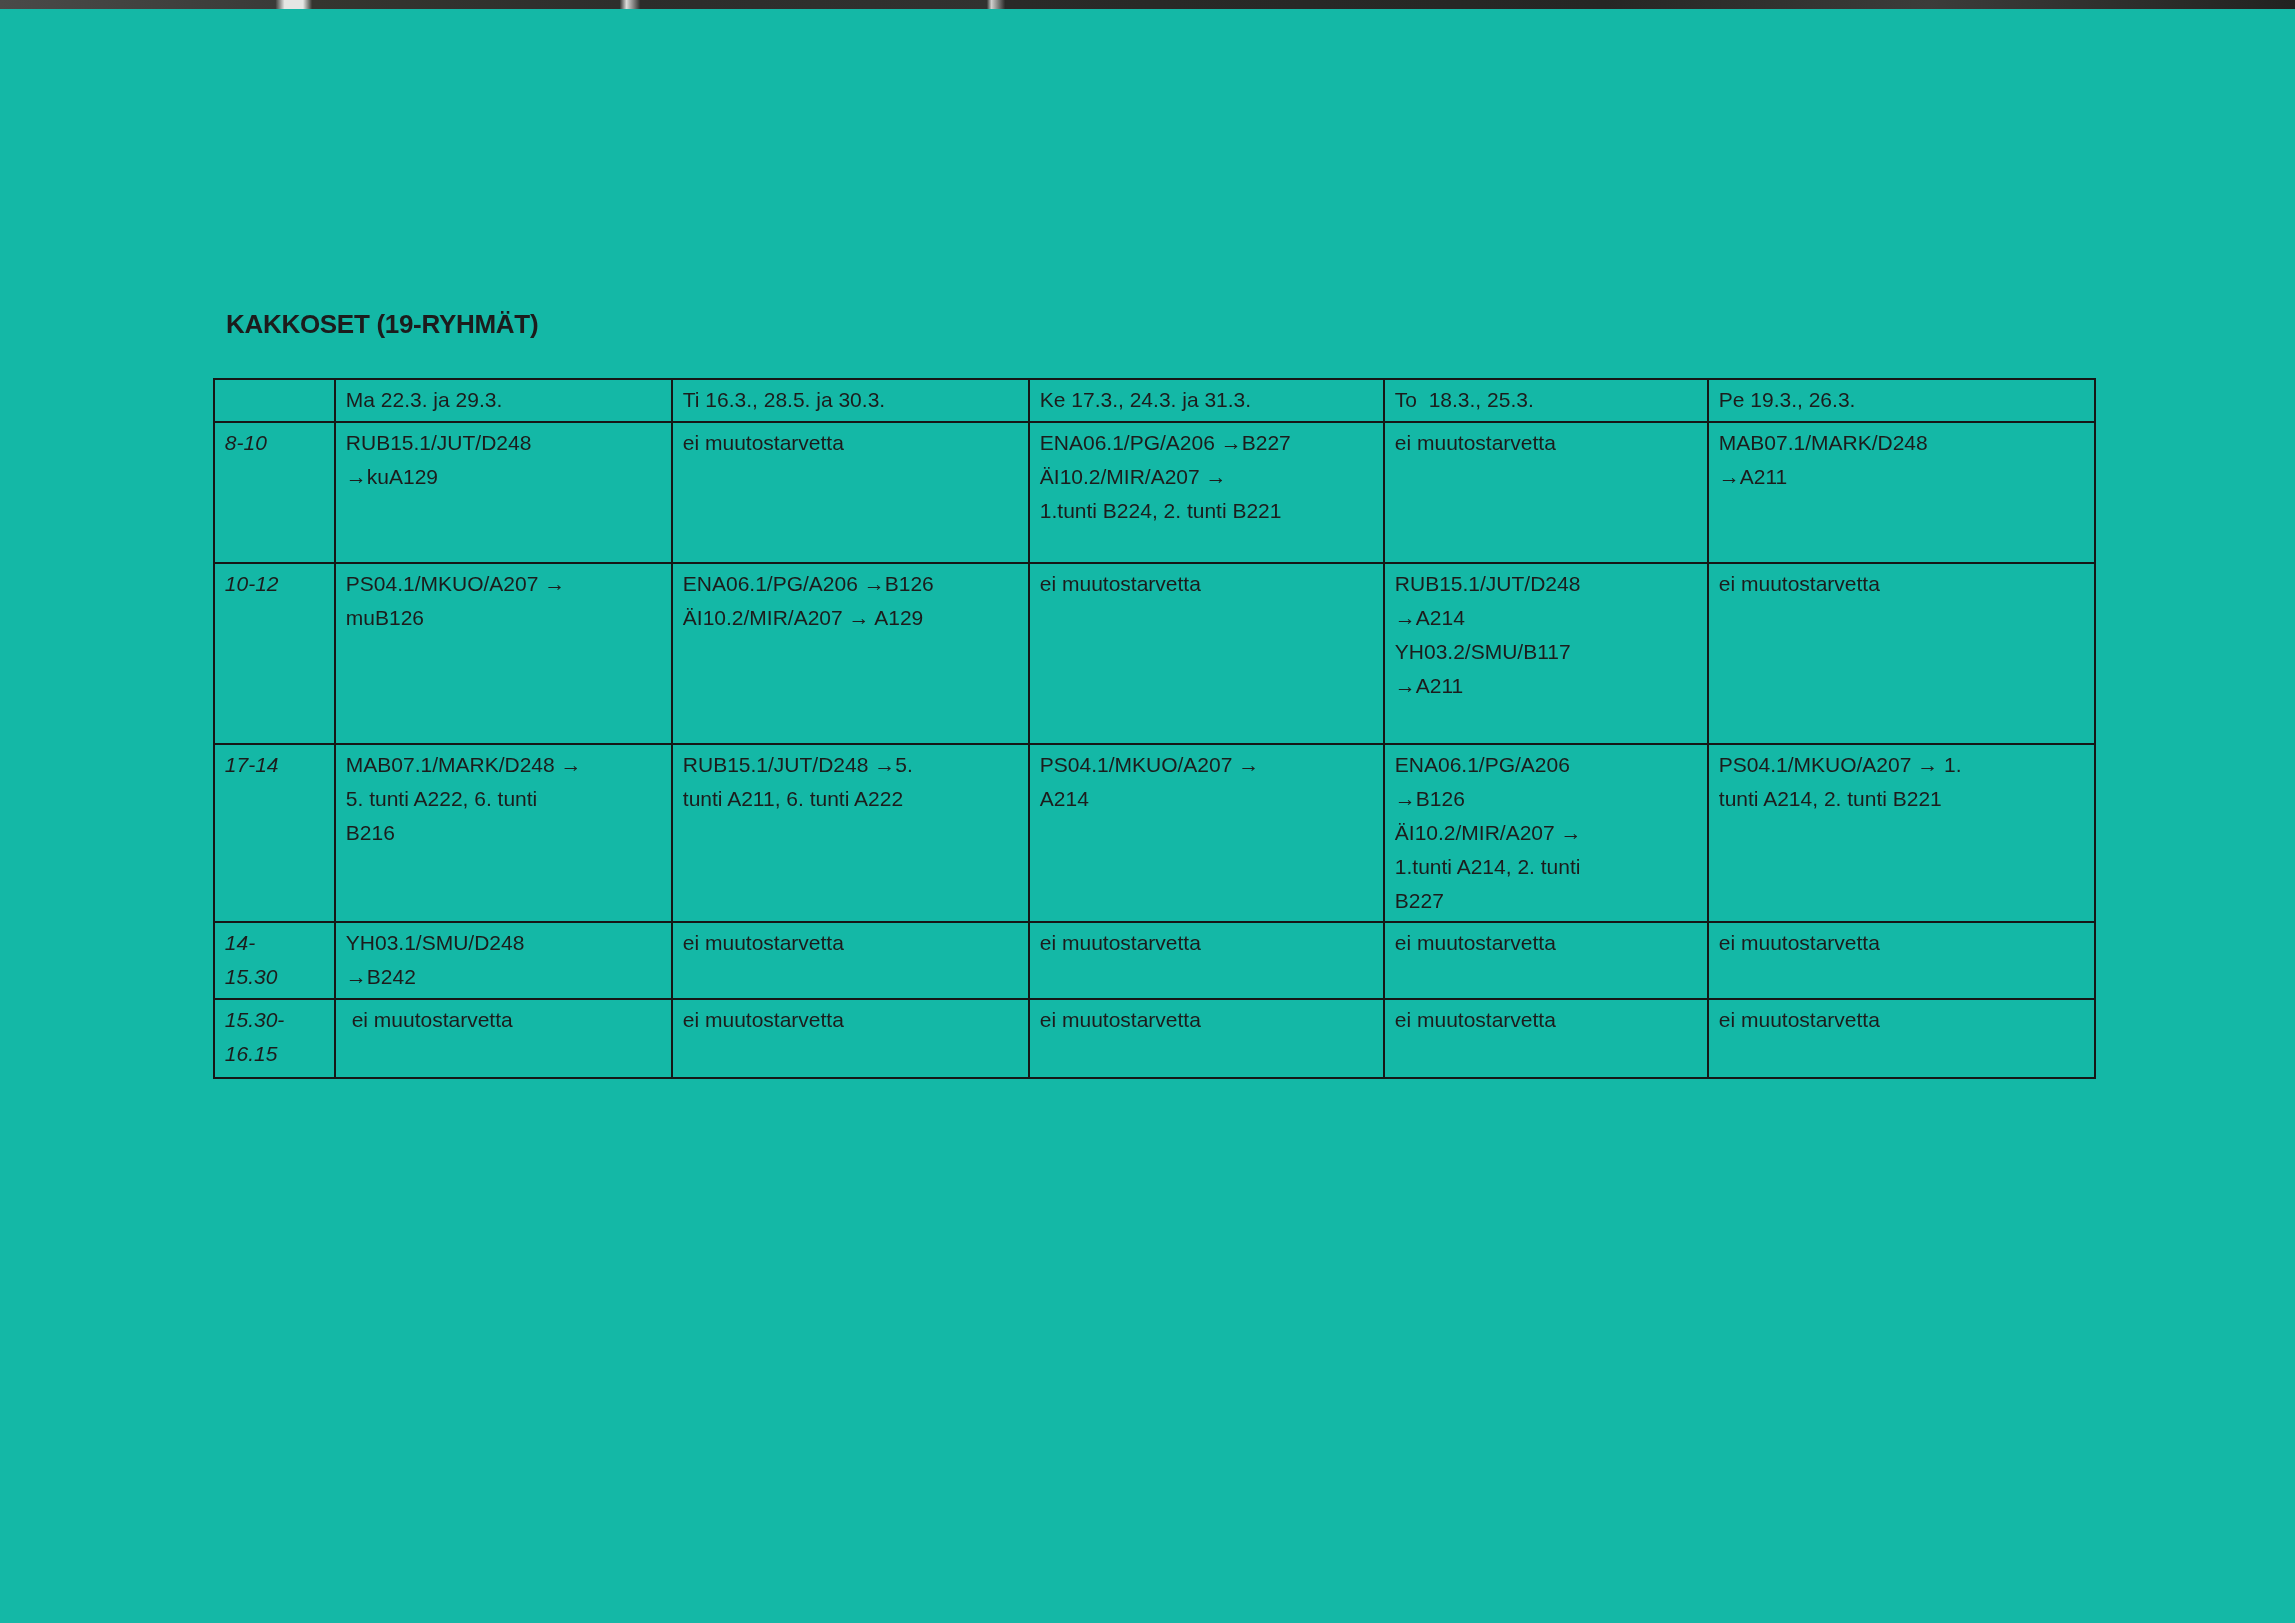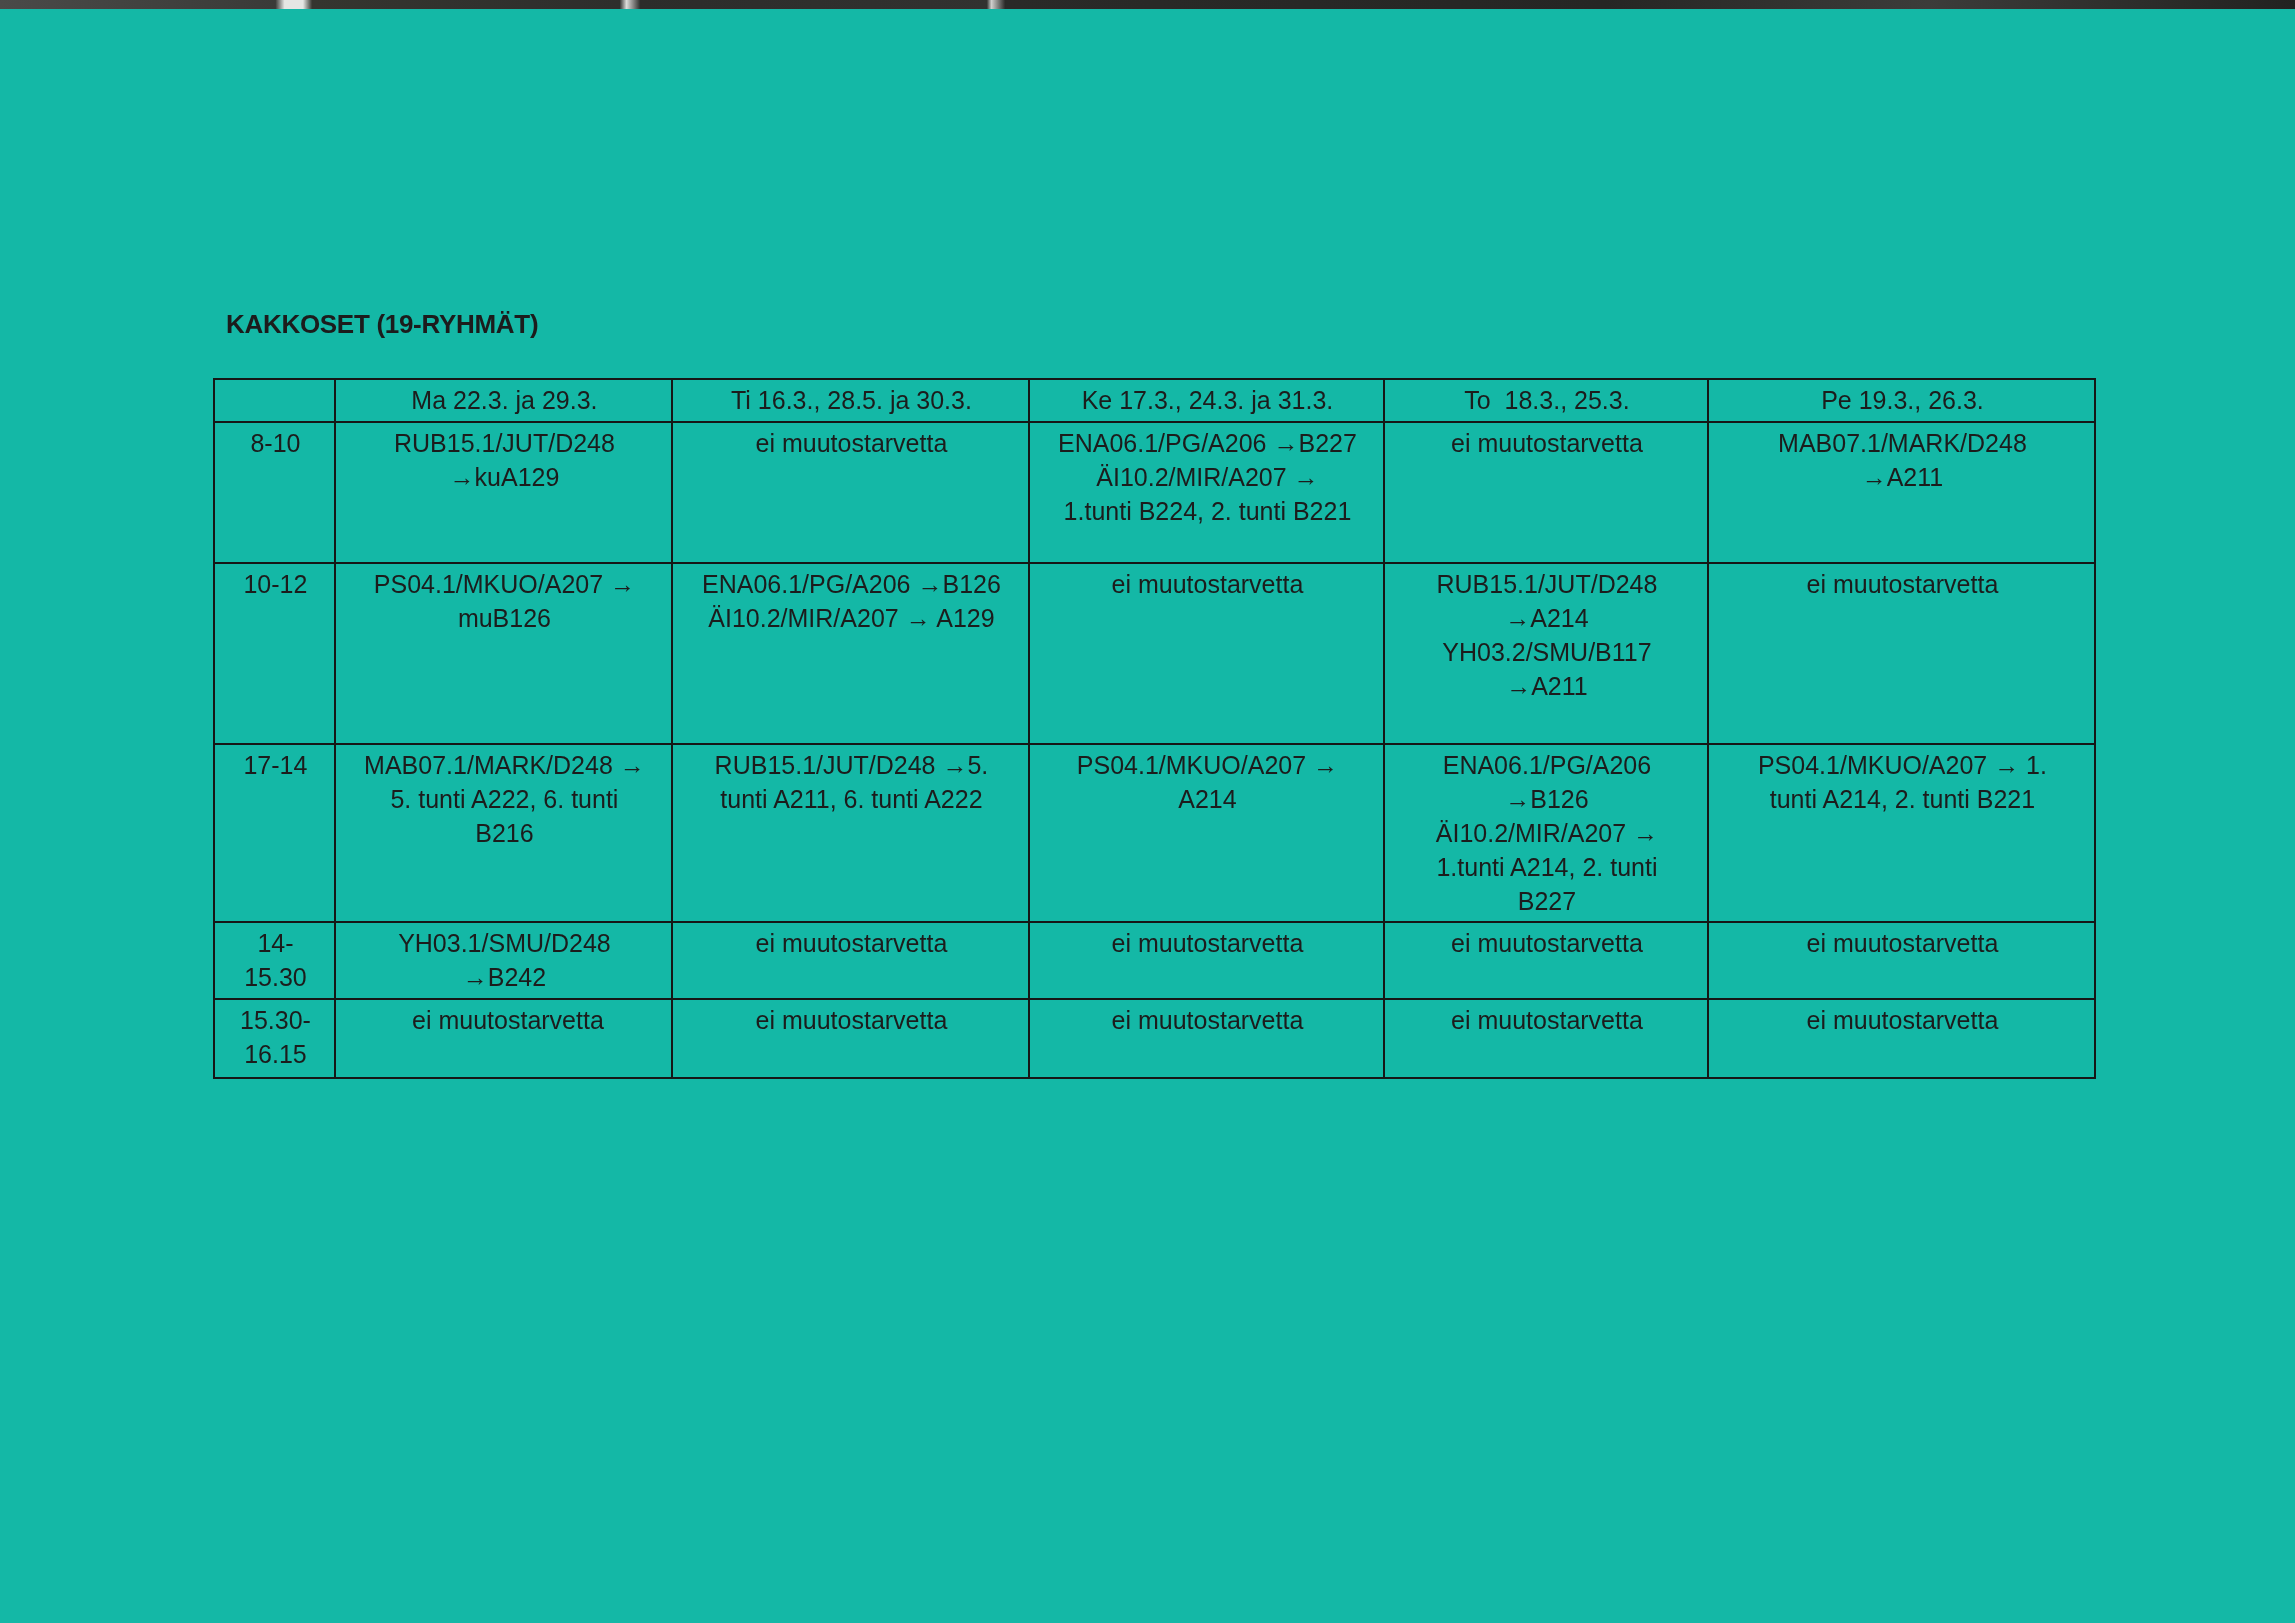--- a/index.html
+++ b/index.html
@@ -34,31 +34,31 @@
     position: absolute;
     left: 213px;
     top: 378px;
     width: 1882px;
     border-collapse: collapse;
     table-layout: fixed;
   }
   table.schedule th, table.schedule td {
     border: 2px solid #161616;
     vertical-align: top;
-    text-align: center;
-    font-size: 25px;
+    text-align: left;
+    font-size: 21px;
     font-weight: normal;
     line-height: 34px;
     padding: 3.3px 7.9px 3.3px 9.8px;
     white-space: pre-wrap;
     overflow: hidden;
     color: #1c1c1c;
   }
   table.schedule th { font-weight: normal; }
-  td.time-cell { padding-left: 14.4px; }
+  td.time-cell { padding-left: 14.4px; font-style: italic; }
   .red { color: #d9362c; }
 </style>
 </head>
 <body>
 
 <div class="page">
 
   <div class="scan-edge"></div>
 
   <div class="doc-title">KAKKOSET (19-RYHMÄT)</div>

